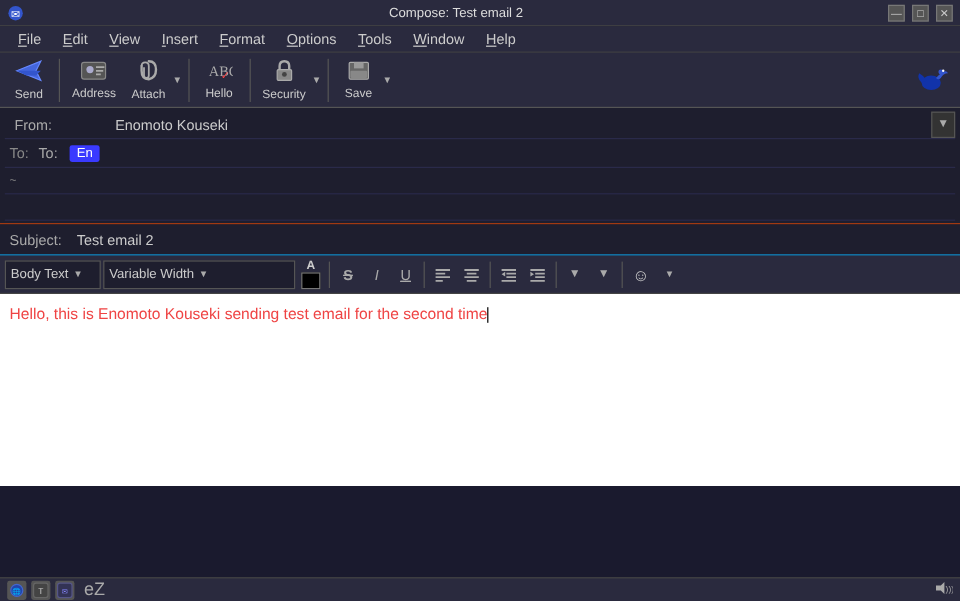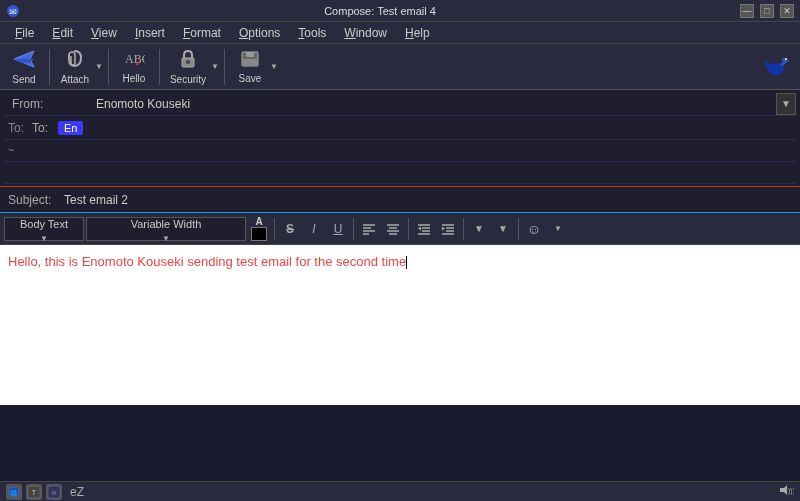--- a/index.html
+++ b/index.html
@@ -195,21 +195,20 @@
       background: #1e1e2e;
       border: 1px solid #555;
       color: #ccc;
       height: 24px;
       font-size: 11px;
       padding: 0 4px;
       cursor: pointer;
       display: flex;
       align-items: center;
       gap: 4px;
-      flex-direction: column;
     }
     .format-select-arrow {
       font-size: 8px;
       color: #aaa;
     }
     #body-style-select { min-width: 80px; }
     #font-select { min-width: 160px; text-align: center; }
     .format-sep {
       width: 1px;
       height: 22px;
@@ -296,35 +295,35 @@
     }
     .status-icon {
       width: 16px; height: 16px;
       background: #555;
       border-radius: 2px;
       display: flex; align-items: center; justify-content: center;
       font-size: 9px;
     }
     #status-text {
       color: #aaa;
-      font-size: 12px;
+      font-size: 15px;
       margin-left: auto;
     }
   </style>
 </head>
 <body>
 
 <div id="title-bar">
   <div id="title-bar-icon">
     <svg width="14" height="14" viewBox="0 0 14 14">
       <circle cx="7" cy="7" r="6" fill="#3355cc"></circle>
       <text x="7" y="11" text-anchor="middle" font-size="9" fill="white">✉</text>
     </svg>
   </div>
-  <span id="title-text">Compose: Test email 4</span>
+  <span id="title-text">Compose: Test email 2</span>
   <div id="window-controls">
     <div class="win-btn">—</div>
     <div class="win-btn">□</div>
     <div class="win-btn">✕</div>
   </div>
 </div>
 
 <div id="menu-bar">
   <div class="menu-item"><span>F</span>ile</div>
   <div class="menu-item"><span>E</span>dit</div>
@@ -345,20 +344,32 @@
         <svg width="24" height="20" viewBox="0 0 24 20">
           <polygon points="2,10 22,2 18,10 22,18" fill="#4466dd" stroke="#6688ff" stroke-width="1"></polygon>
           <polygon points="2,10 22,10 18,14 10,14" fill="#3355cc"></polygon>
         </svg>
       </div>
       <span>Send</span>
     </div>
   </div>
   <div class="tool-separator"></div>
 
+  <div class="tool-btn">
+    <div class="tool-btn-icon">
+      <svg width="22" height="18" viewBox="0 0 22 18">
+        <rect x="1" y="2" width="20" height="14" rx="2" fill="#555" stroke="#888" stroke-width="1"></rect>
+        <circle cx="8" cy="8" r="3" fill="#aac"></circle>
+        <line x1="13" y1="6" x2="20" y2="6" stroke="#aaa" stroke-width="1.5"></line>
+        <line x1="13" y1="9" x2="19" y2="9" stroke="#aaa" stroke-width="1.5"></line>
+        <line x1="13" y1="12" x2="17" y2="12" stroke="#aaa" stroke-width="1.5"></line>
+      </svg>
+    </div>
+    <span>Address</span>
+  </div>
 
   <div class="tool-group">
     <div class="tool-btn">
       <div class="tool-btn-icon">
         <svg width="20" height="20" viewBox="0 0 20 20">
           <path d="M10 2 Q16 2 16 9 Q16 16 10 17 Q4 17 4 10 L4 6" fill="none" stroke="#aaa" stroke-width="2" stroke-linecap="round"></path>
           <path d="M4 6 Q4 3 7 3 Q10 3 10 6 L10 14 Q10 16 8 16 Q6 16 6 14 L6 7" fill="none" stroke="#aaa" stroke-width="1.5"></path>
         </svg>
       </div>
       <span>Attach</span>

